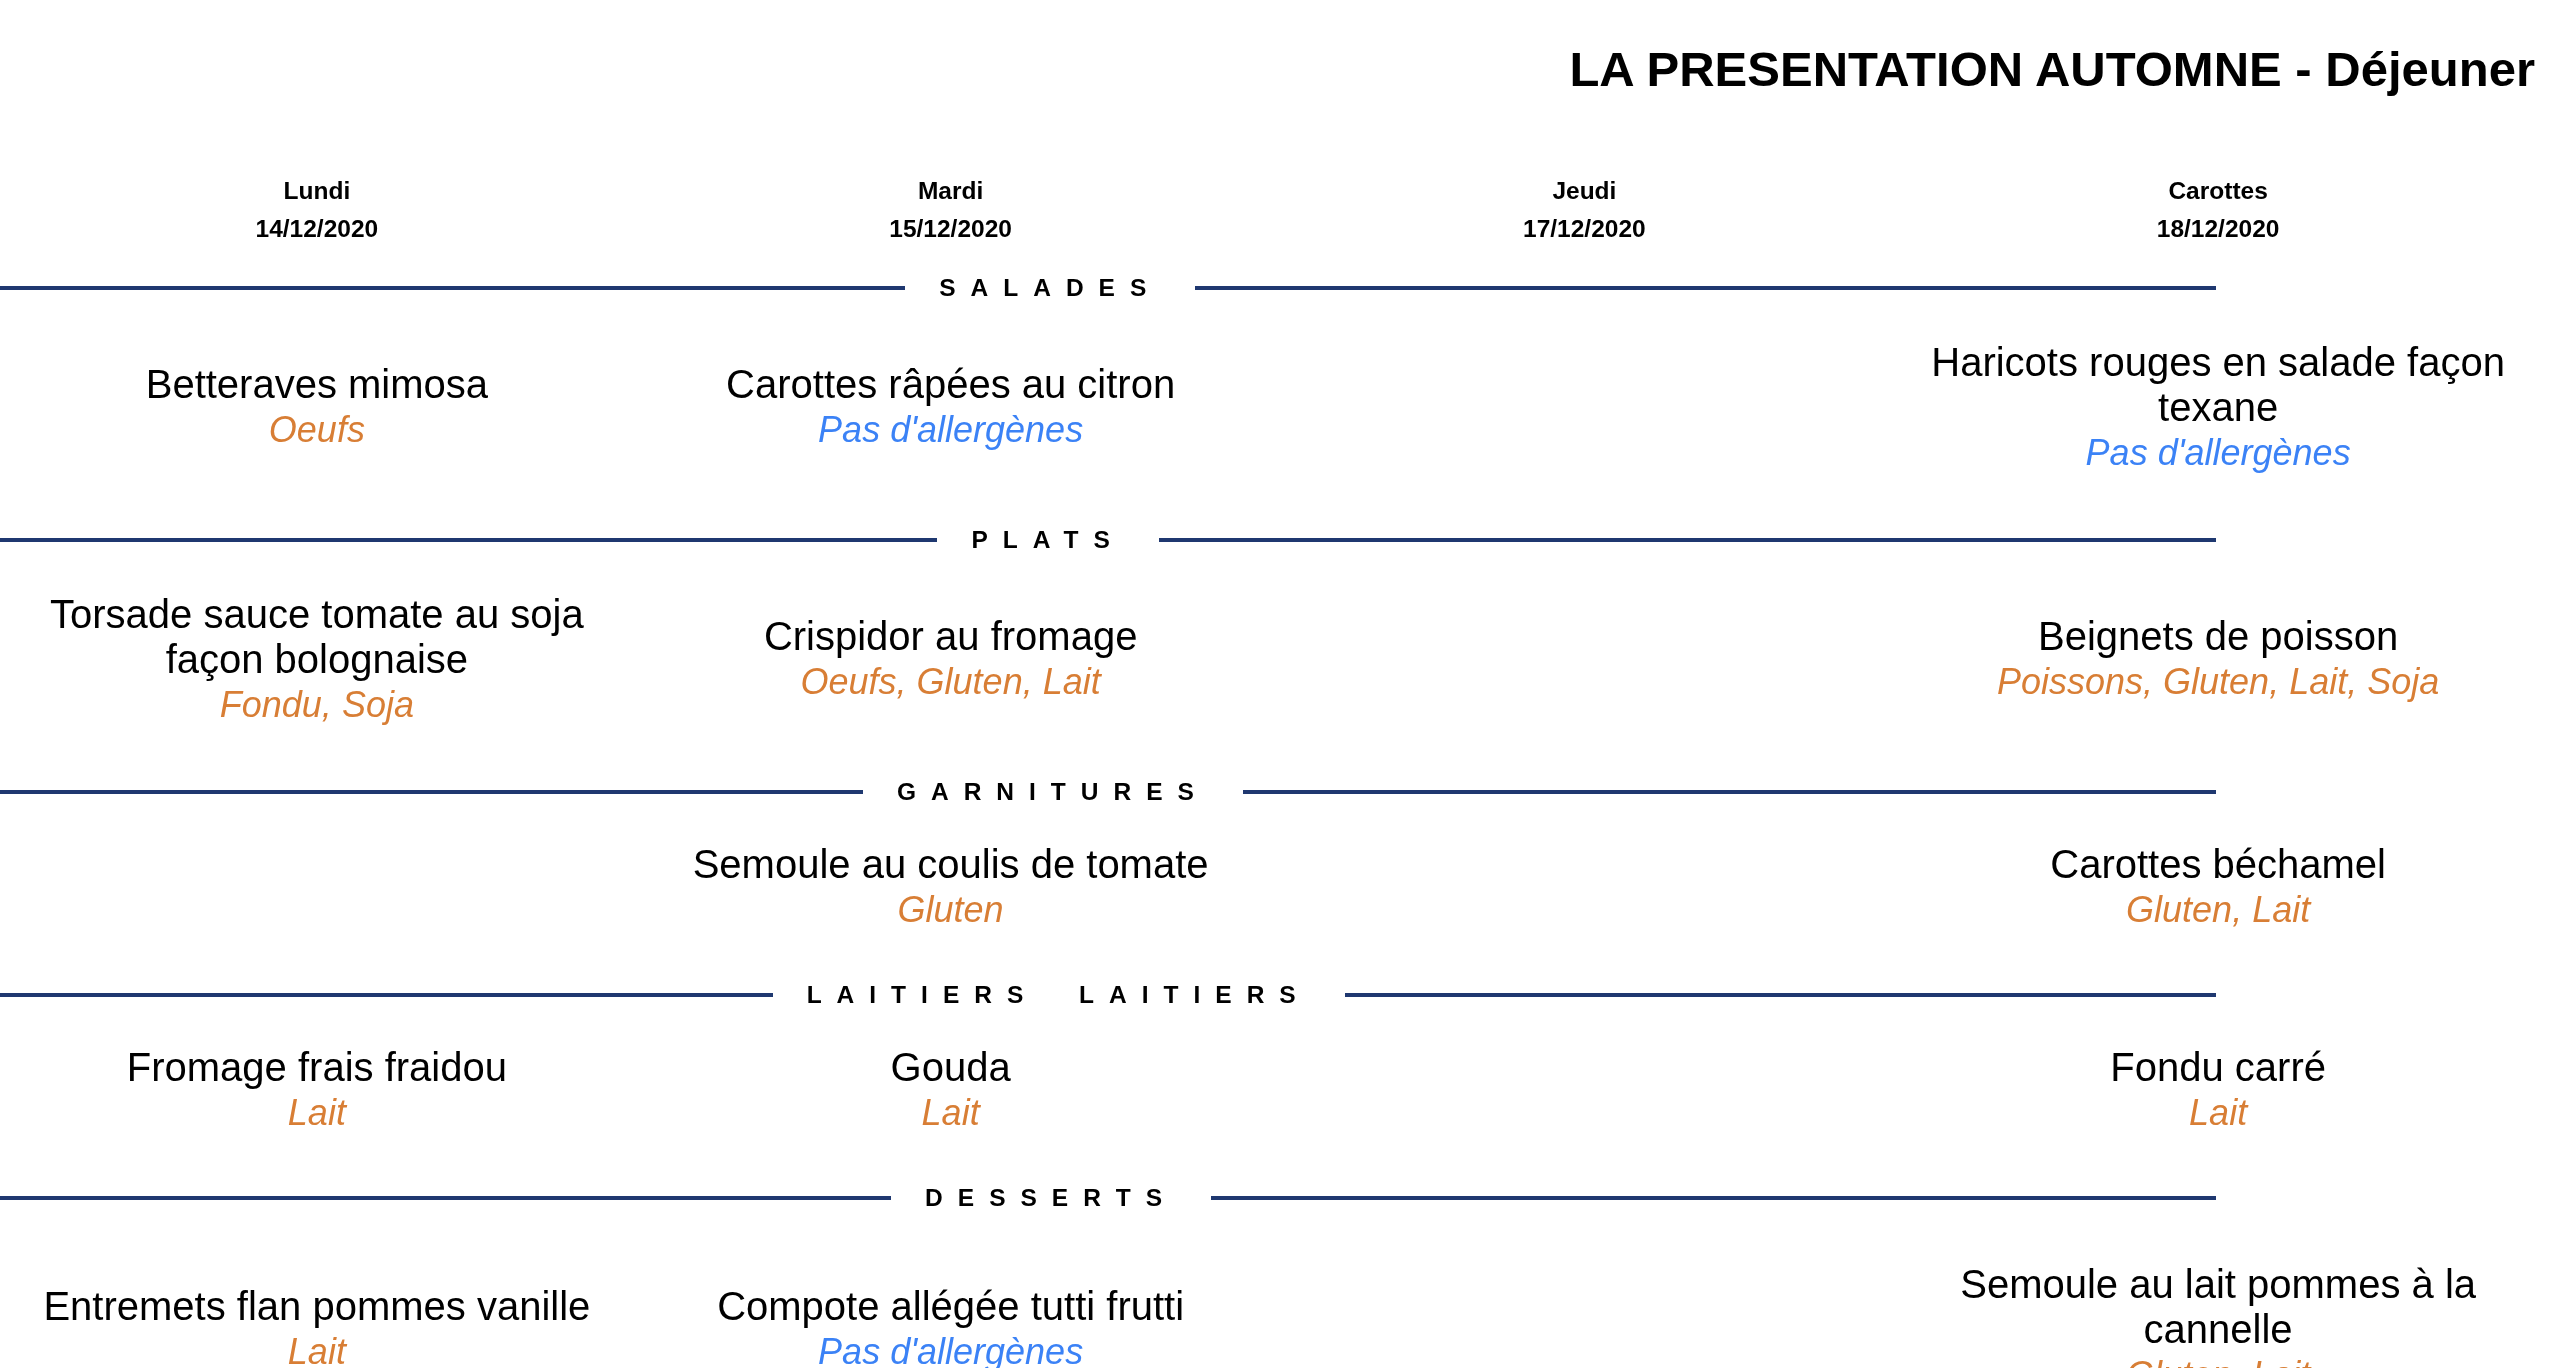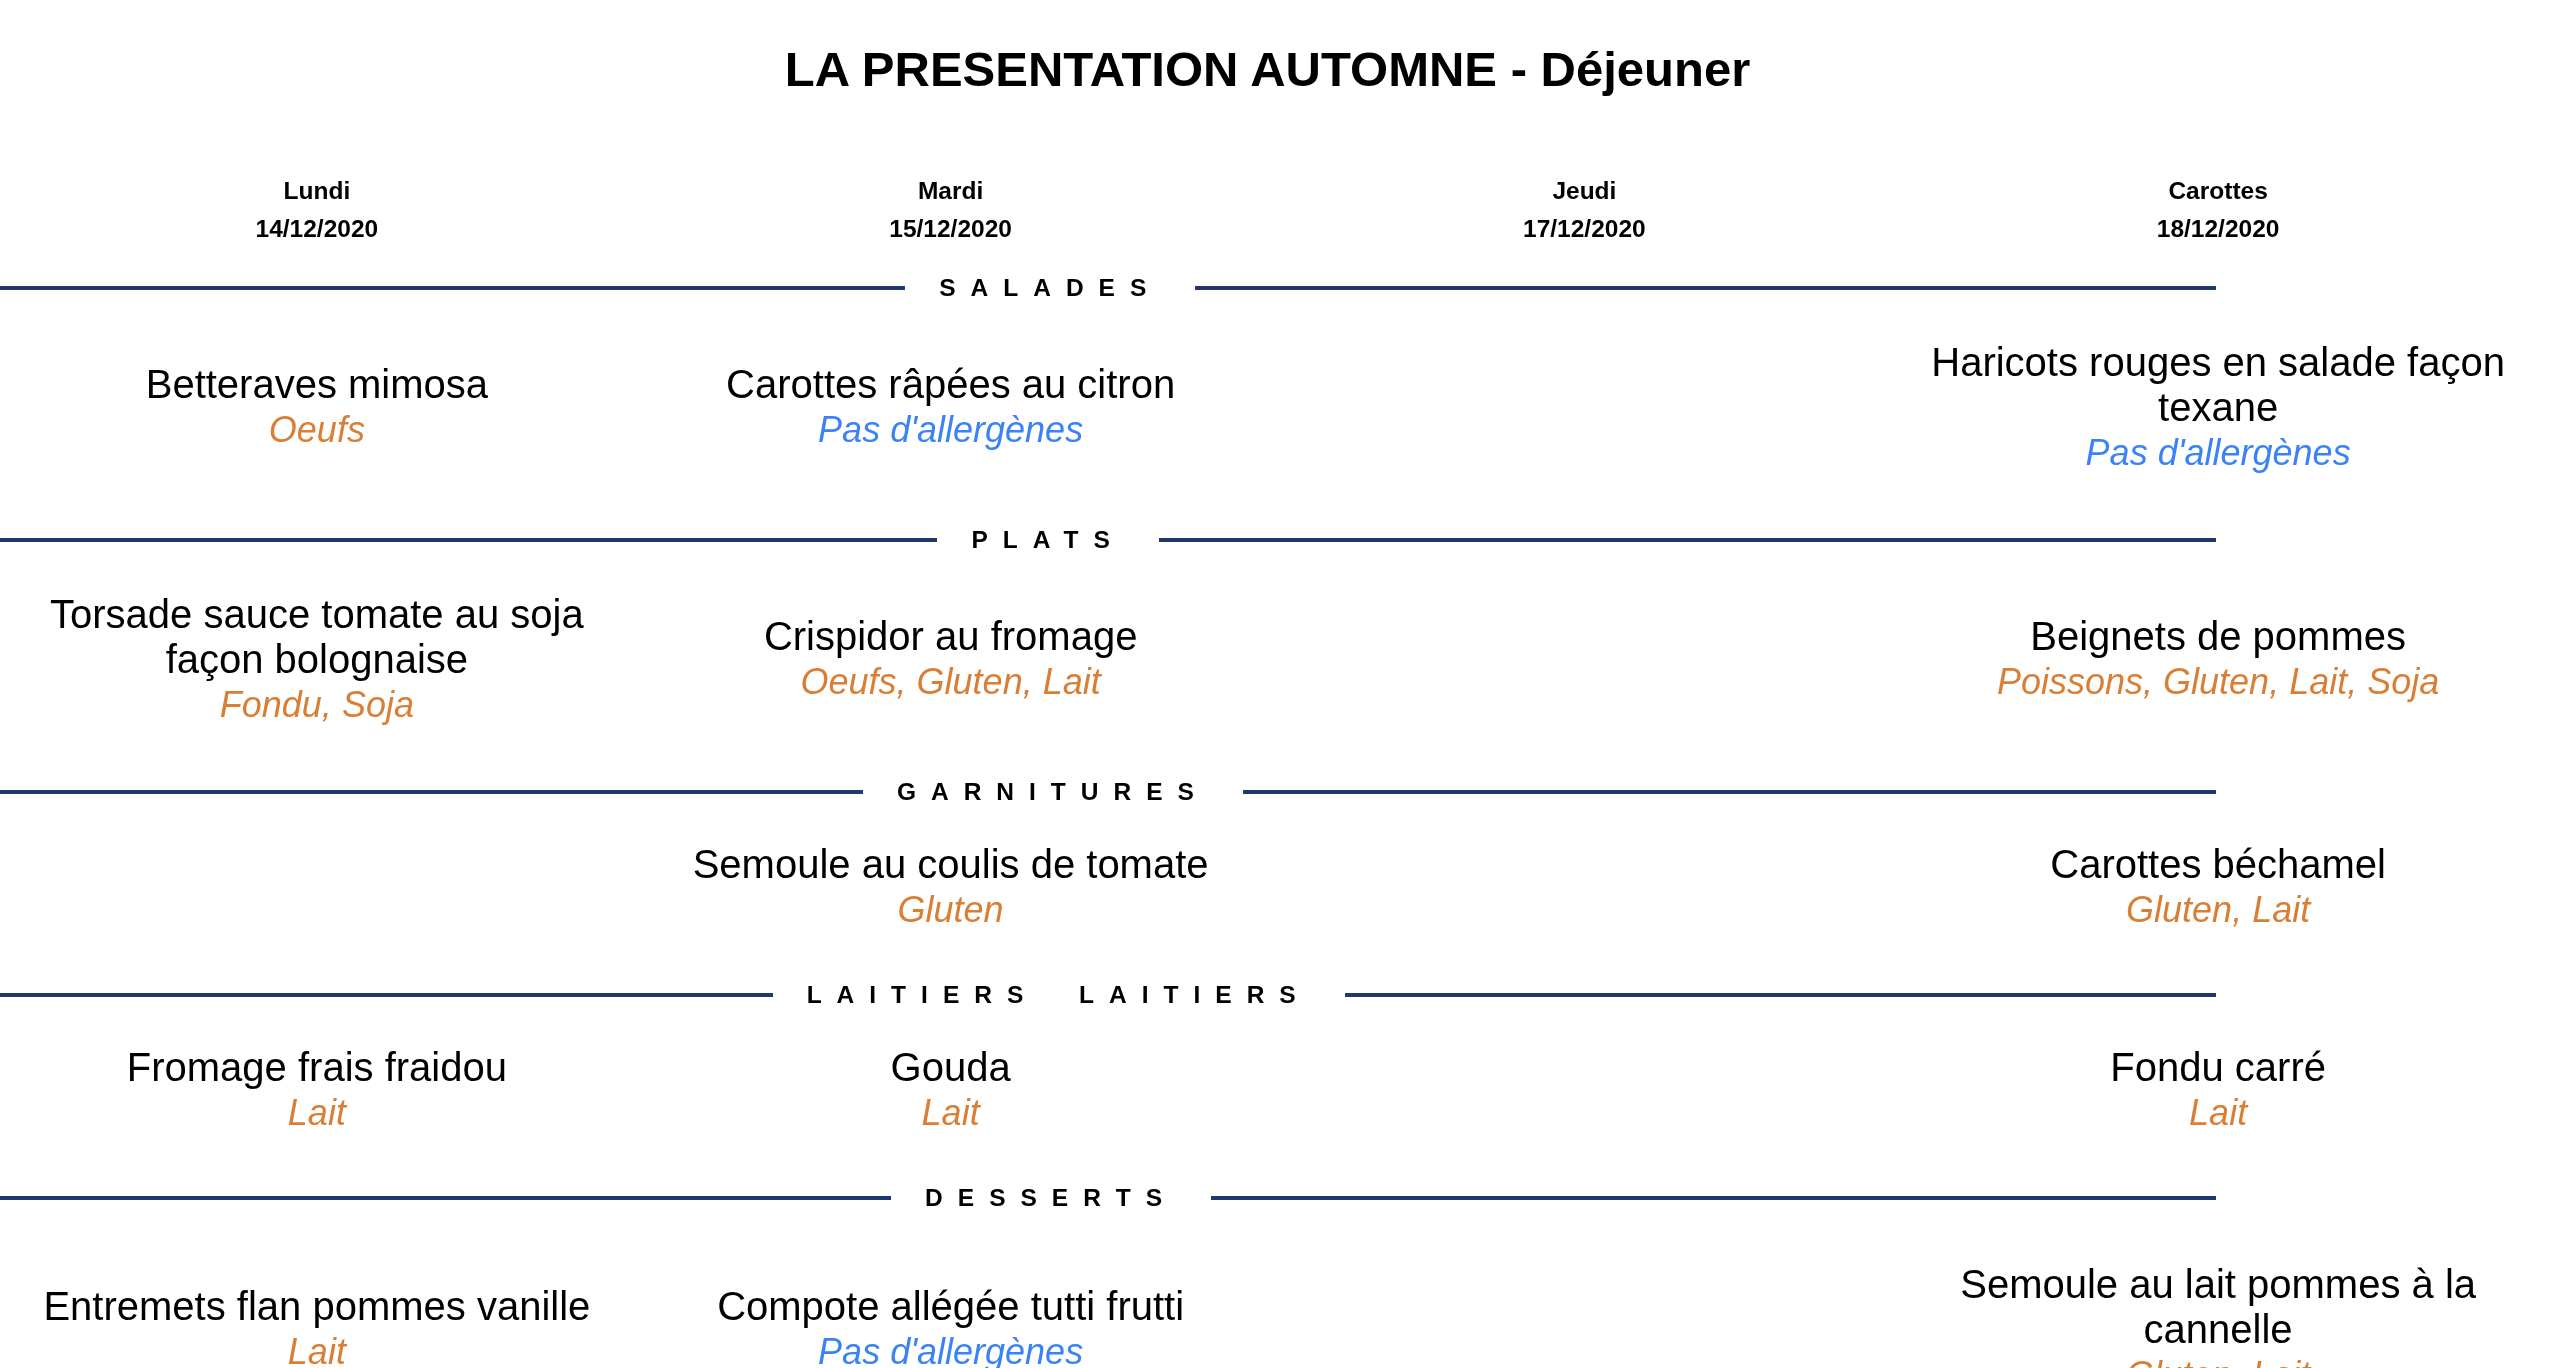--- a/index.html
+++ b/index.html
@@ -16,21 +16,21 @@
   }
   .page {
     width: 2576px;
     height: 1369px;
   }
   .content {
     width: 2535px; 
   }
   .title {
     margin: 41px 0 0 0;
-    text-align: center;
+    text-align: right;
     font-size: 49px;
     line-height: 56px;
     font-weight: bold;
   }
   .days-row {
     display: flex;
     margin-top: 75px;
   }
   .day {
     flex: 1 1 0;
@@ -154,21 +154,21 @@
       </div>
       <div class="cell">
         <div class="dish">Crispidor au fromage</div>
         <div class="allergens">Oeufs, Gluten, Lait</div>
       </div>
       <div class="cell">
         <div class="dish"></div>
         <div class="allergens"></div>
       </div>
       <div class="cell">
-        <div class="dish">Beignets de pommes</div>
+        <div class="dish">Beignets de poisson</div>
         <div class="allergens">Poissons, Gluten, Lait, Soja</div>
       </div>
     </div>
   </div>
 
   <div class="section">
     <div class="divider">
       <span class="line left"></span>
       <span class="section-label">GARNITURES</span>
       <span class="line right"></span>

